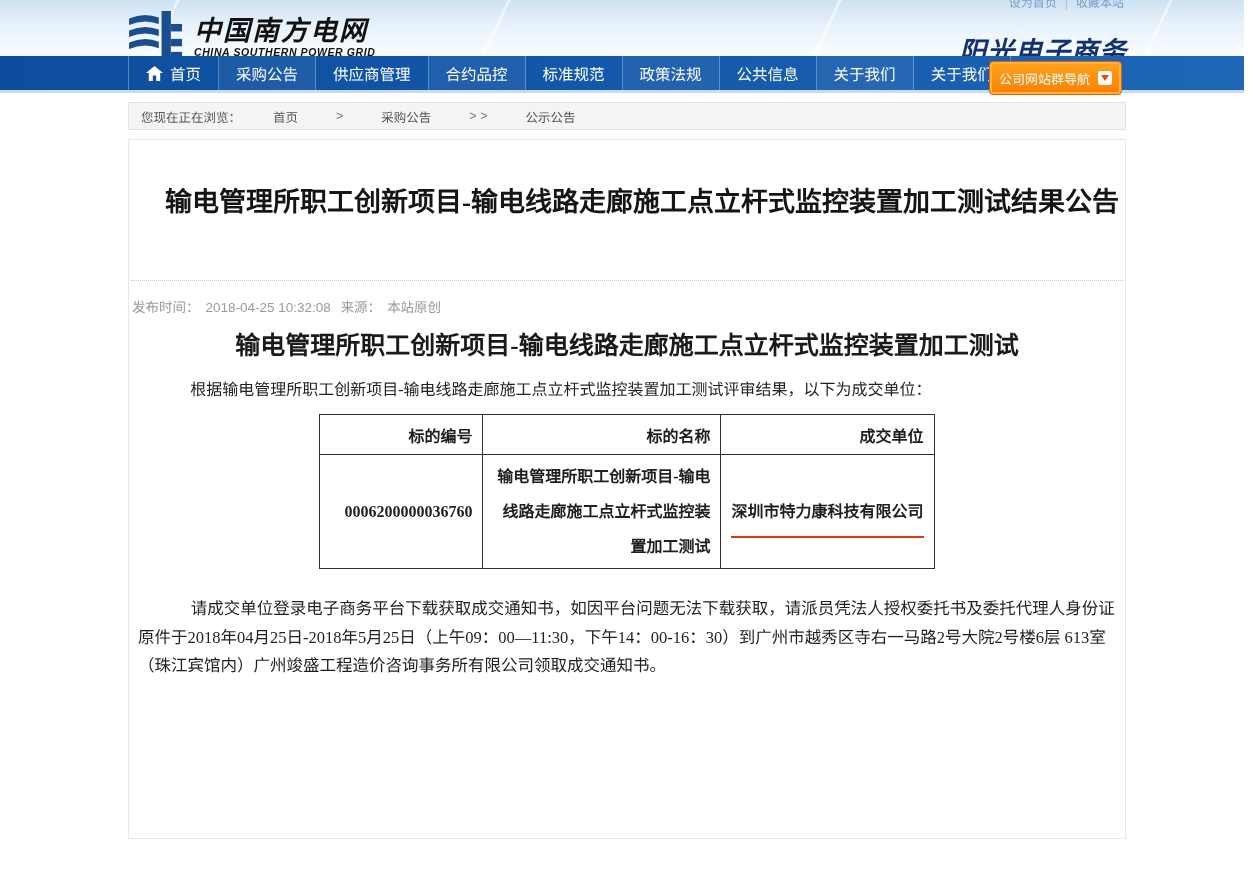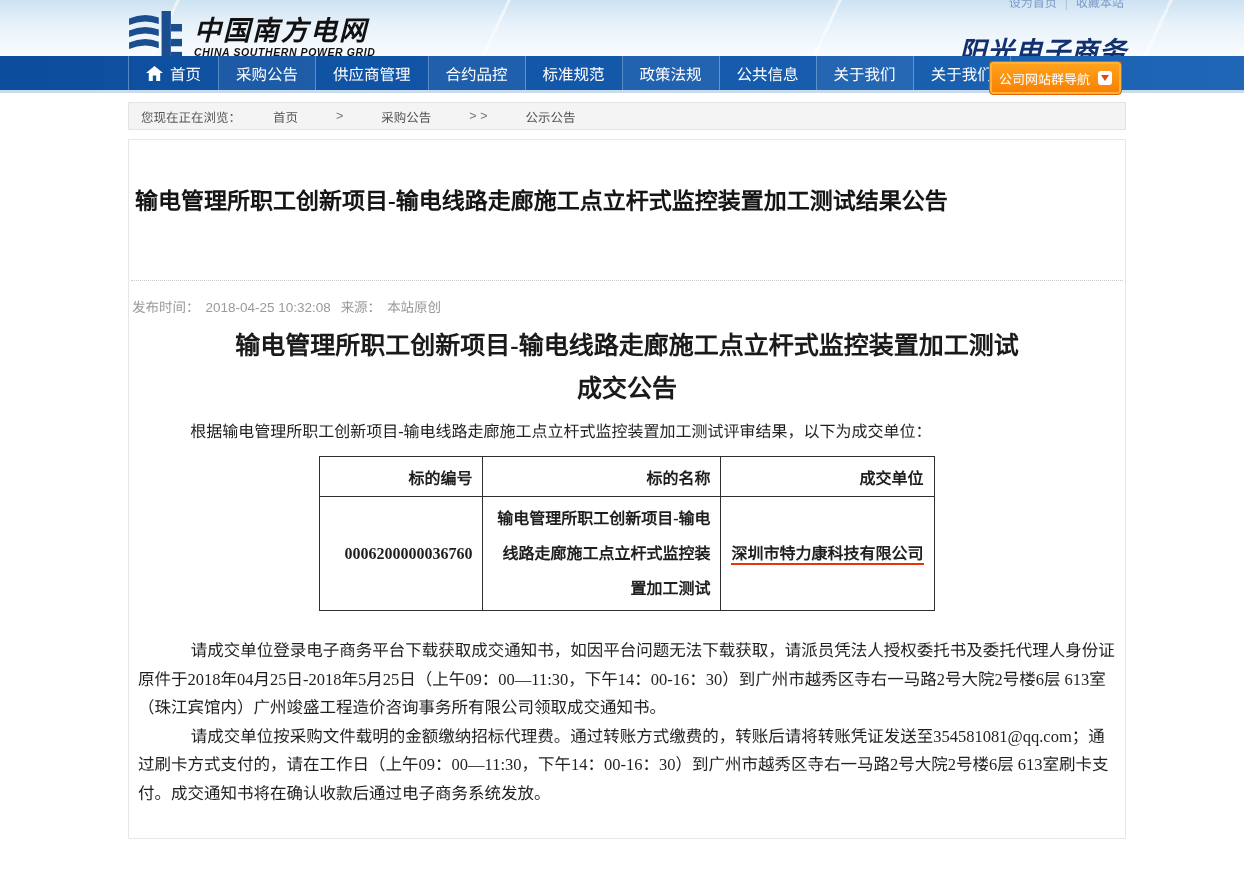--- a/index.html
+++ b/index.html
@@ -46,41 +46,41 @@
   
   .breadcrumb { width: 998px; margin: 9px 0 0 128px; height: 28px; background: #f4f4f4;
     border: 1px solid #e4e4e4; display: flex; align-items: center; padding-left: 12px;
     font-size: 12.5px; color: #555; gap: 32px; }
   .breadcrumb a { color: #555; text-decoration: none; cursor: pointer; }
   .breadcrumb .bc-sep { margin: 0 6px; color: #777; }
 
   
   .content-box { width: 998px; margin: 9px 0 0 128px; background: #fff; border: 1px solid #e7e7e7;
     min-height: 700px; font-family: "Liberation Serif", serif; }
-  .article-title { font-size: 23px; font-weight: bold; color: #151515; text-align: left;
+  .article-title { font-size: 27px; font-weight: bold; color: #151515; text-align: right;
     line-height: 72px; max-width: 984px; margin: 0 auto; padding-top: 26px; padding-bottom: 42px; }
   .dotted-sep { border-bottom: 1px dotted #c9c9c9; margin: 0 2px; }
   .publish-line { text-align: left; font-size: 13.5px; color: #9a9a9a; margin-top: 15px;
     font-family: "Liberation Sans", sans-serif; }
   .publish-line span { margin: 0 3px; }
   .article-subtitle { font-size: 25px; font-weight: bold; color: #1a1a1a; text-align: center;
     line-height: 44px; max-width: 878px; margin: 8px auto 0; }
   .article-subtitle2 { font-size: 25px; font-weight: bold; color: #1a1a1a; text-align: center; line-height: 42px; }
   .intro-para { font-size: 16px; color: #1f1f1f; line-height: 28px; padding: 0 10px; text-indent: 3.2em; margin-top: 8px; }
 
   
   table.results { border-collapse: collapse; margin: 10px auto 0; table-layout: fixed; }
   table.results th, table.results td { border: 1px solid #2e2e2e; text-align: right; vertical-align: middle;
     font-size: 16px; color: #1f1f1f; font-weight: bold; padding: 4px 10px; }
   table.results th { height: 40px; }
   table.results td { height: 96px; line-height: 35px; }
   .col-id { width: 163px; }
   .col-name { width: 238px; }
   .col-winner { width: 210px; }
-  .winner-link { color: #1f1f1f; text-decoration: none; border-bottom: 2px solid #e23512; padding-bottom: 1px;
+  .winner-link { color: #1f1f1f; text-decoration: none; border-bottom: 2px solid #e23512; padding-bottom: 16px;
     cursor: pointer; white-space: nowrap; }
 
   
   .body-paras { margin-top: 26px; padding: 0 9px; }
   .body-paras p { font-size: 16.5px; color: #1f1f1f; line-height: 28.6px; text-indent: 3.2em; }
 </style>
 </head>
 <body>
 
 <div class="page-bands">
@@ -163,21 +163,20 @@
   <div class="content-box">
     <h1 class="article-title">输电管理所职工创新项目-输电线路走廊施工点立杆式监控装置加工测试结果公告</h1>
     <div class="dotted-sep"></div>
 
     <div class="publish-line">
       <span>发布时间：</span><span>2018-04-25 10:32:08</span>
       <span>来源：</span><span>本站原创</span>
     </div>
 
     <div class="article-subtitle">输电管理所职工创新项目-输电线路走廊施工点立杆式监控装置加工测试</div>
-    <div class="article-subtitle2">成交公告</div>
 
     <p class="intro-para">根据输电管理所职工创新项目-输电线路走廊施工点立杆式监控装置加工测试评审结果，以下为成交单位：</p>
 
     <table class="results">
       <colgroup>
           <col class="col-id">
           <col class="col-name">
           <col class="col-winner">
         </colgroup>
       <thead>
@@ -191,17 +190,16 @@
         <tr>
           <td>0006200000036760</td>
           <td>输电管理所职工创新项目-输电线路走廊施工点立杆式监控装置加工测试</td>
           <td><a class="winner-link">深圳市特力康科技有限公司</a></td>
         </tr>
       </tbody>
     </table>
 
     <div class="body-paras">
       <p>请成交单位登录电子商务平台下载获取成交通知书，如因平台问题无法下载获取，请派员凭法人授权委托书及委托代理人身份证原件于2018年04月25日-2018年5月25日（上午09：00—11:30，下午14：00-16：30）到广州市越秀区寺右一马路2号大院2号楼6层 613室（珠江宾馆内）广州竣盛工程造价咨询事务所有限公司领取成交通知书。</p>
-      <p>请成交单位按采购文件载明的金额缴纳招标代理费。通过转账方式缴费的，转账后请将转账凭证发送至354581081@qq.com；通过刷卡方式支付的，请在工作日（上午09：00—11:30，下午14：00-16：30）到广州市越秀区寺右一马路2号大院2号楼6层 613室刷卡支付。成交通知书将在确认收款后通过电子商务系统发放。</p>
     </div>
   </div>
 
 </div>
 
 </body></html>

